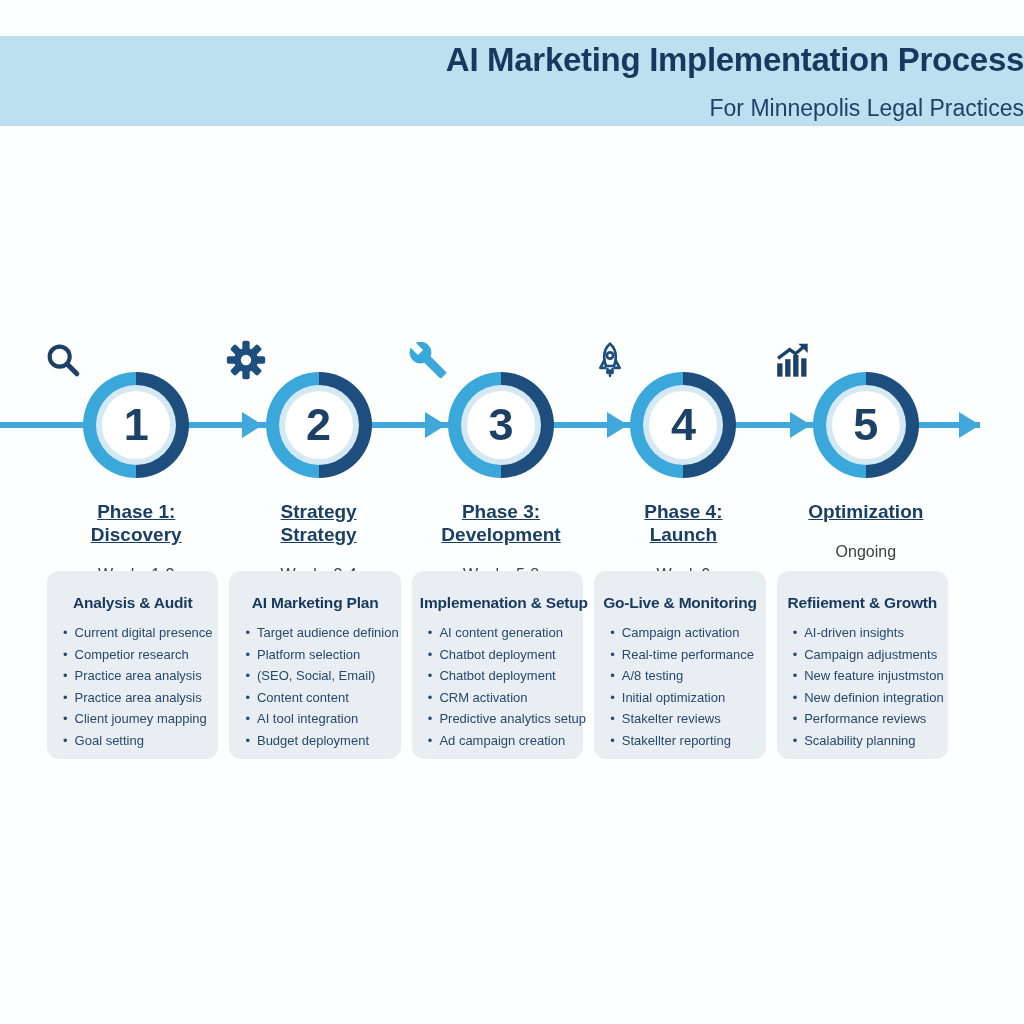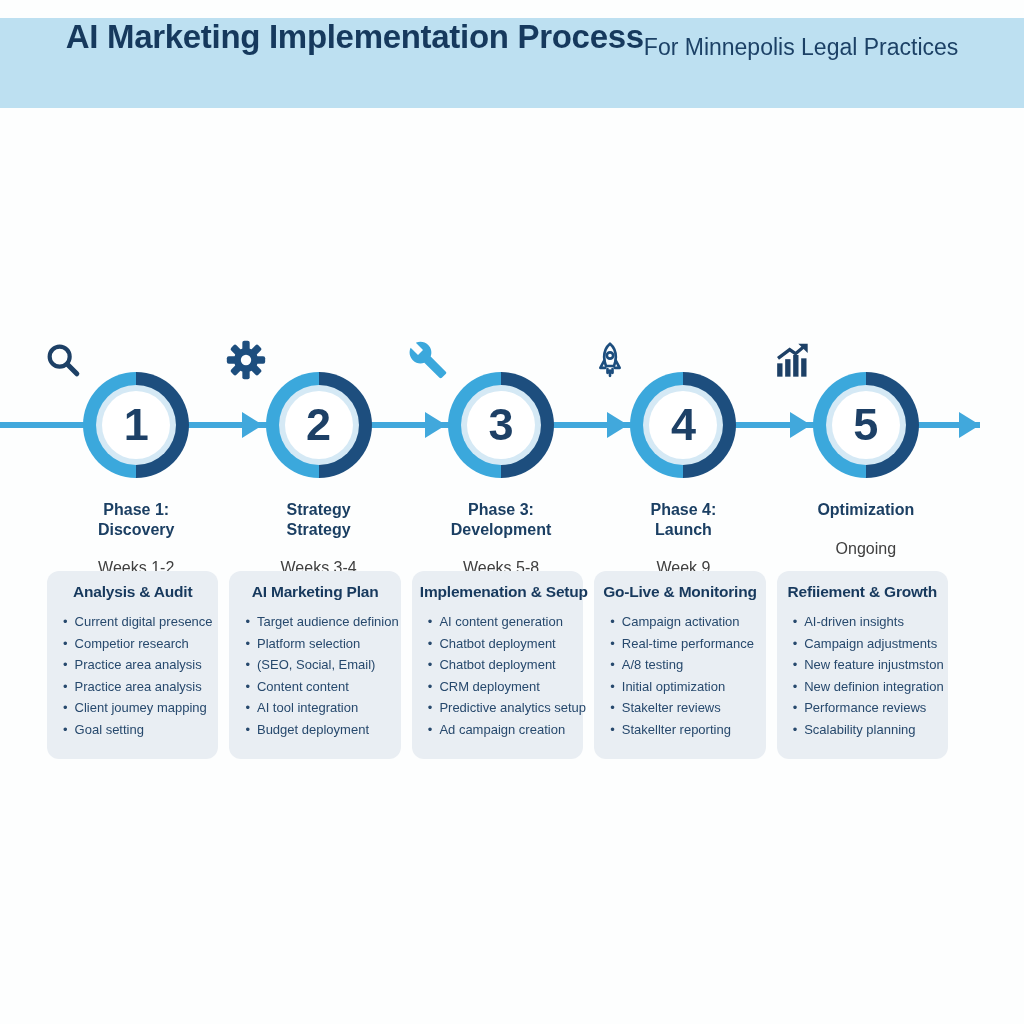--- a/index.html
+++ b/index.html
@@ -6,23 +6,23 @@
   html, body { width: 1024px; height: 1024px; }
   body {
     font-family: "Liberation Sans", sans-serif;
     background: #ffffff;
     overflow: hidden;
   }
   .page { position: relative; width: 1024px; height: 1024px; background: #fdfefe; }
 
   
   .header-band {
-    position: absolute; top: 18px; left: 0; right: 0; height: 90px;
+    position: absolute; top: 36px; left: 0; right: 0; height: 90px;
     background: #bde0f1;
-    display: flex; align-items: flex-start; justify-content: center;
+    display: flex; flex-direction: column; align-items: flex-end; justify-content: center;
   }
   .header-title {
     font-size: 33px; font-weight: 700; color: #16395d; letter-spacing: -0.3px;
   }
   .header-subtitle {
     font-size: 23px; font-weight: 400; color: #1c4166; margin-top: 16px;
   }
 
   
   .timeline-line {
@@ -57,27 +57,27 @@
     width: 80px; height: 80px; border-radius: 50%; background: #d5e9f5;
     display: flex; align-items: center; justify-content: center;
   }
   .circle-core {
     width: 68px; height: 68px; border-radius: 50%; background: #ffffff;
     display: flex; align-items: center; justify-content: center;
     font-size: 45px; font-weight: 700; color: #1d4066;
   }
 
   .ptitle { position: absolute; top: 382px; left: -6px; right: -6px; text-align: center; }
-  .pt-line { font-size: 16px; font-weight: 700; color: #1b3f63; line-height: 1.22; }
+  .pt-line { font-size: 19px; font-weight: 700; color: #1b3f63; line-height: 1.22; text-decoration: underline; }
   .tf { font-size: 16px; font-weight: 400; color: #404040; margin-top: 20px; }
 
   .card {
     position: absolute; top: 453px; left: 2px; right: 9px; height: 188px;
     background: #e9eef3; border-radius: 12px;
-    padding: 12px 8px 10px 8px;
+    padding: 23px 8px 10px 8px;
   }
   .card-title {
     text-align: center; font-size: 15.5px; font-weight: 700; color: #17395d;
     letter-spacing: -0.2px; margin-bottom: 10px; white-space: nowrap;
   }
   .card ul { list-style: none; padding-left: 8px; }
   .card li {
     font-size: 13px; color: #27496d; line-height: 1.66; white-space: nowrap;
   }
   .card li::before { content: "•"; color: #27496d; margin-right: 7px; font-size: 13px; }
@@ -186,21 +186,21 @@
         <div class="pt-line">Phase 3:</div>
         <div class="pt-line">Development</div>
         <div class="tf">Weeks 5-8</div>
       </div>
       <div class="card">
         <div class="card-title">Implemenation &amp; Setup</div>
         <ul>
           <li>AI content generation</li>
           <li>Chatbot deployment</li>
           <li>Chatbot deployment</li>
-          <li>CRM deployment</li>
+          <li>CRM activation</li>
           <li>Predictive analytics setup</li>
           <li>Ad campaign creation</li>
         </ul>
       </div>
     </div>
 
     <div class="col">
       <div class="icon-wrap">
         <svg viewBox="0 0 24 24">
           <g stroke="#1d4e7e" stroke-width="1.6" fill="none" stroke-linecap="round" stroke-linejoin="round">

